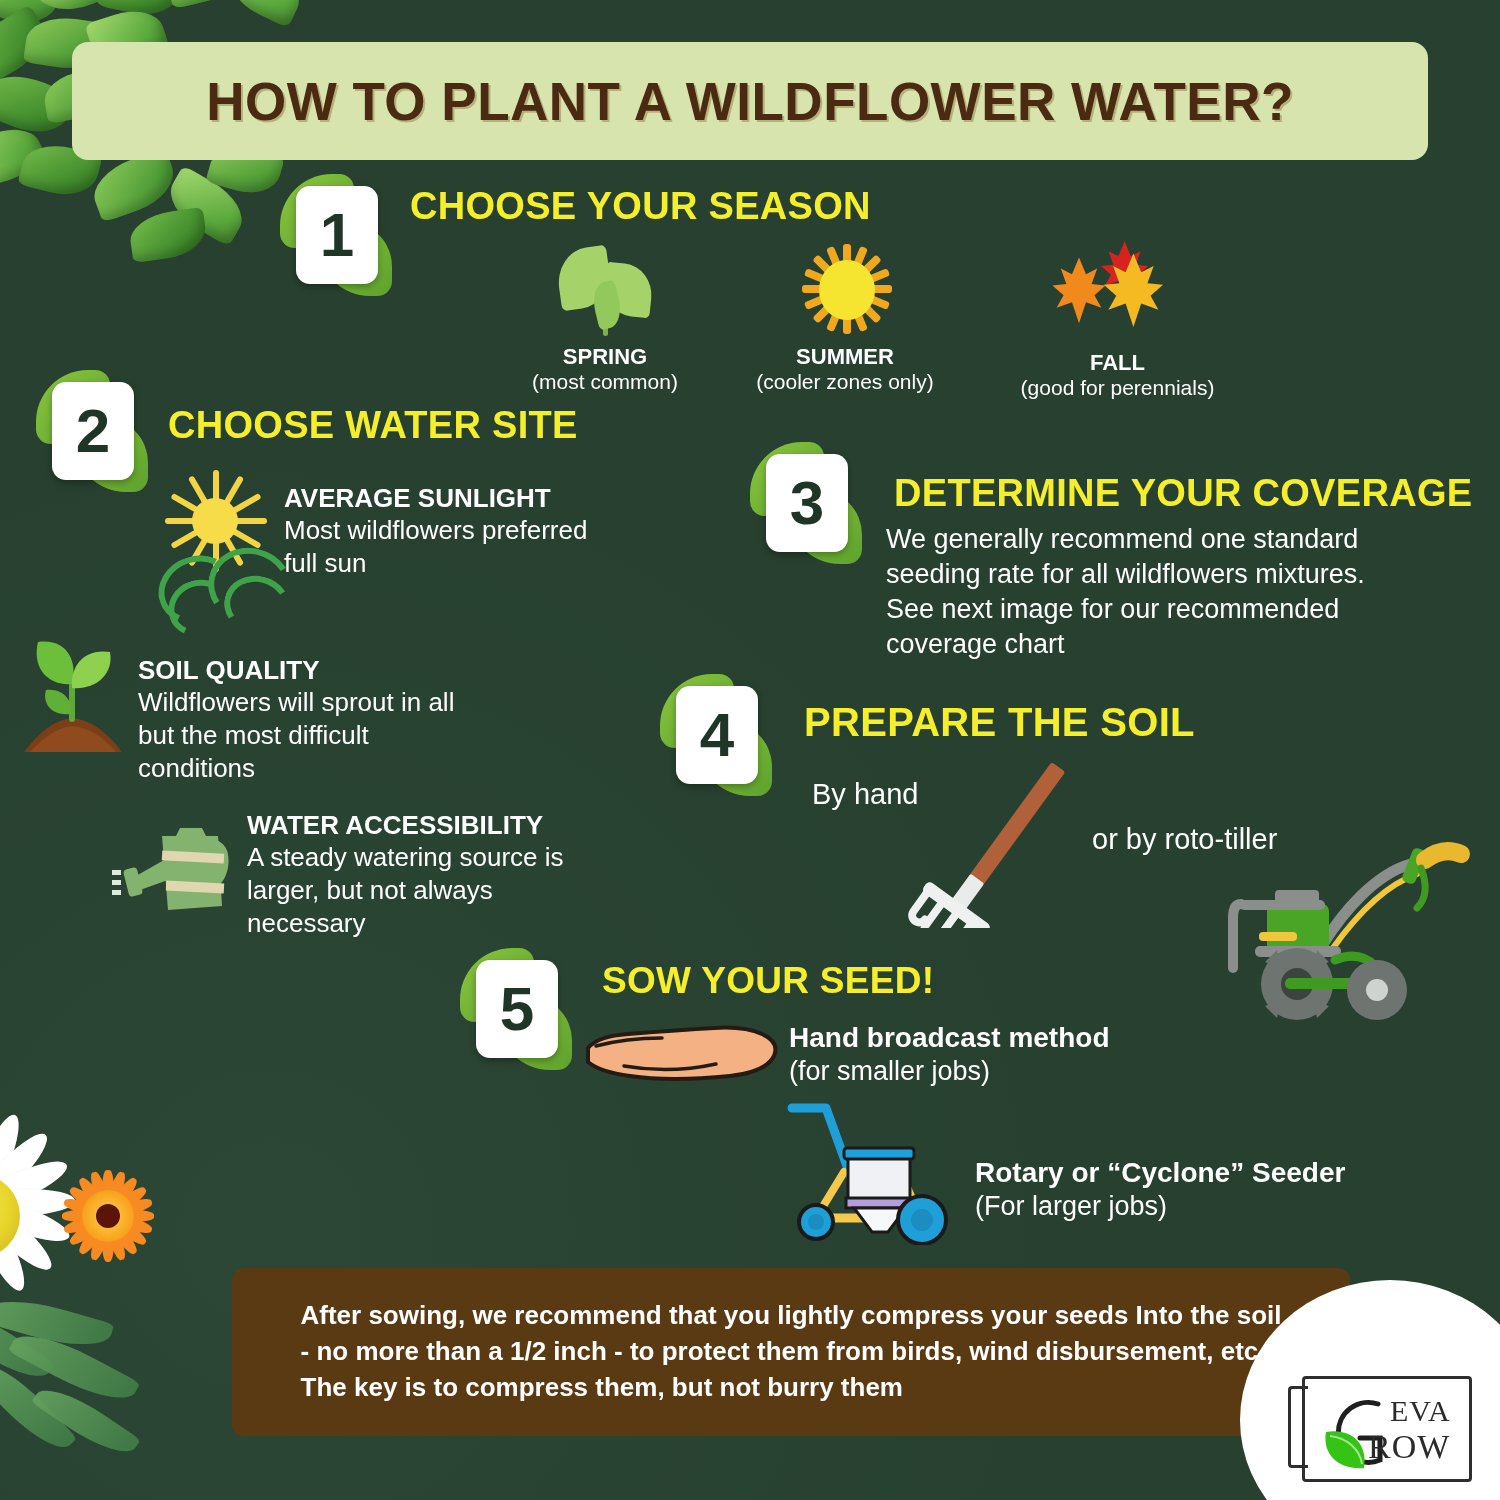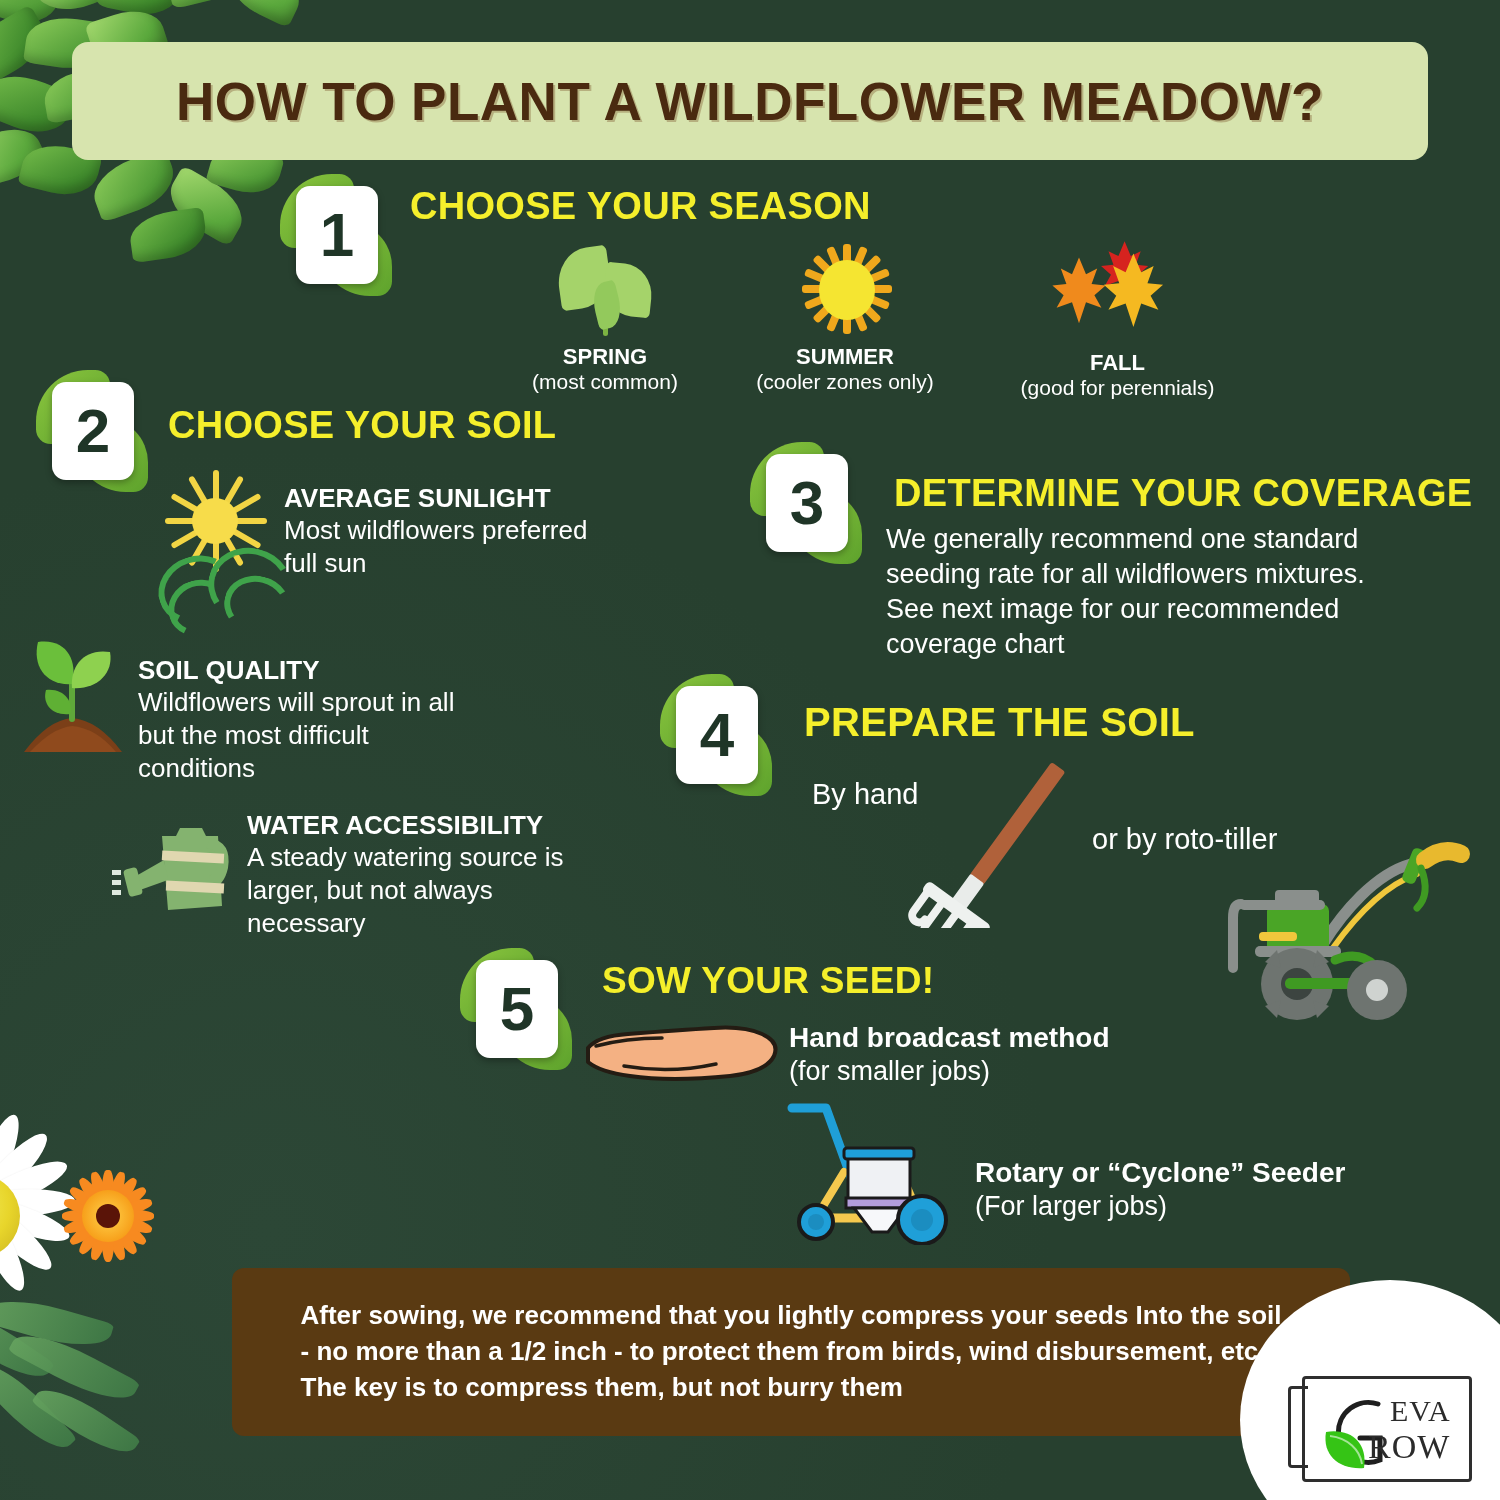--- a/index.html
+++ b/index.html
@@ -140,21 +140,21 @@
     <div class="leafblob" style="left:74px;  top:112px; width:70px; height:46px; transform:rotate(-10deg);"></div>
     <div class="leafblob v2" style="left:-10px; top:172px; width:82px; height:50px; transform:rotate(-26deg);"></div>
     <div class="leafblob v3" style="left:52px;  top:186px; width:76px; height:48px; transform:rotate(14deg);"></div>
     <div class="leafblob" style="left:122px; top:200px; width:84px; height:50px; transform:rotate(-20deg);"></div>
     <div class="leafblob v2" style="left:196px; top:222px; width:80px; height:48px; transform:rotate(30deg);"></div>
     <div class="leafblob v3" style="left:160px; top:252px; width:76px; height:46px; transform:rotate(-8deg);"></div>
     <div class="leafblob" style="left:240px; top:188px; width:70px; height:44px; transform:rotate(16deg);"></div>
   </div>
 
   <div class="title-card">
-    <div class="title-text">HOW TO PLANT A WILDFLOWER MEADOW?</div>
+    <div class="title-text">HOW TO PLANT A WILDFLOWER WATER?</div>
   </div>
 
   <div class="badge" style="left:282px; top:176px;">
     <div class="leaf-a"></div>
     <div class="leaf-b"></div>
     <div class="plate">
       <span class="num">1</span>
     </div>
   </div>
   <div class="step-head" style="left:410px; top:185px; font-size:38px;">CHOOSE YOUR SEASON</div>
@@ -204,21 +204,21 @@
     <div class="note">(good for perennials)</div>
   </div>
 
   <div class="badge" style="left:38px; top:372px;">
     <div class="leaf-a"></div>
     <div class="leaf-b"></div>
     <div class="plate">
       <span class="num">2</span>
     </div>
   </div>
-  <div class="step-head" style="left:168px; top:404px; font-size:38px;">CHOOSE YOUR SOIL</div>
+  <div class="step-head" style="left:168px; top:404px; font-size:38px;">CHOOSE WATER SITE</div>
 
   <div class="sun2" style="left:162px; top:468px; width:110px; height:130px;">
     <div class="sun2-ray" style="transform:rotate(0deg);"></div>
     <div class="sun2-ray" style="transform:rotate(30deg);"></div>
     <div class="sun2-ray" style="transform:rotate(60deg);"></div>
     <div class="sun2-ray" style="transform:rotate(90deg);"></div>
     <div class="sun2-ray" style="transform:rotate(120deg);"></div>
     <div class="sun2-ray" style="transform:rotate(150deg);"></div>
     <div class="sun2-core"></div>
     <div class="grass-arc" style="left:-4px;  top:88px; width:78px;  height:68px; transform:rotate(-18deg);"></div>

